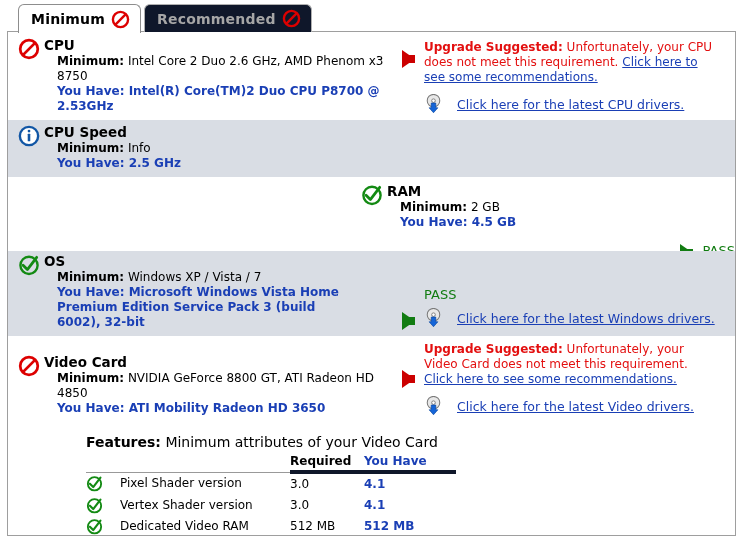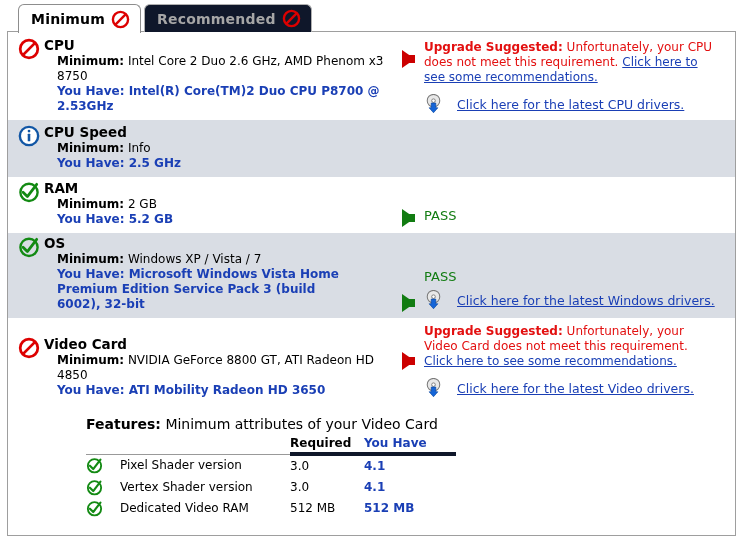--- a/index.html
+++ b/index.html
@@ -300,35 +300,35 @@
         <div class="req-min">
           <b>Minimum:</b>
           <span>Info</span>
         </div>
         <div class="req-have">You Have: 2.5 GHz</div>
       </span>
     </div>
     <div class="req-right"></div>
   </div>
 
-  <div class="req-row plain" style="height:56px;">
+  <div class="req-row plain" style="height:74px;flex-direction:column;">
     <div class="req-left">
       <span class="req-icon">
         <svg width="22" height="22" viewBox="0 0 24 24">
           <circle cx="12" cy="12.4" r="9.4" fill="none" stroke="#138a13" stroke-width="2.6"></circle>
           <path d="M5.5 12.2 L10.2 17 L20.4 3.6" fill="none" stroke="#138a13" stroke-width="3" stroke-linecap="round" stroke-linejoin="round"></path>
         </svg>
       </span>
       <span class="req-body">
         <div class="req-title">RAM</div>
         <div class="req-min">
           <b>Minimum:</b>
           <span>2 GB</span>
         </div>
-        <div class="req-have">You Have: 5.2 GB</div>
+        <div class="req-have">You Have: 4.5 GB</div>
       </span>
     </div>
     <div class="req-right" style="padding-top:12px;">
       <span class="arrow-cell" style="padding-top:2px;">
         <span class="arrow green"></span>
       </span>
       <span class="status-col" style="padding-top:0;">
         <div class="status-pass">PASS</div>
       </span>
     </div>

